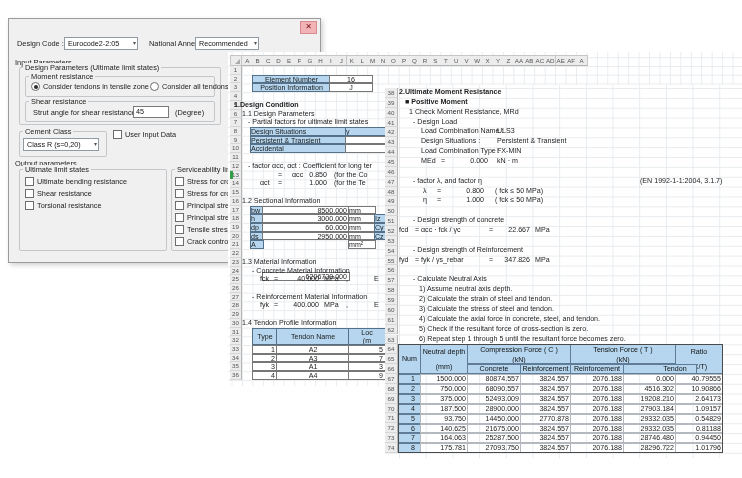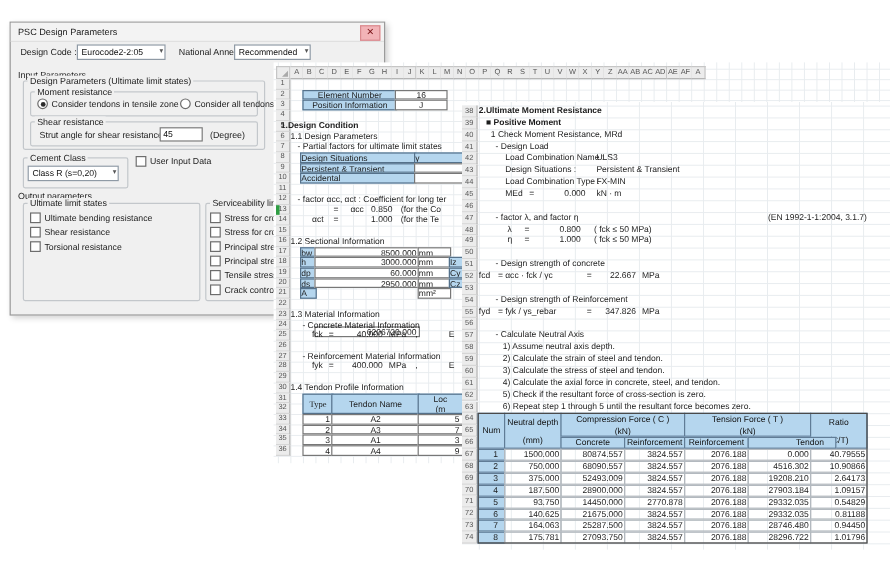--- a/index.html
+++ b/index.html
@@ -187,21 +187,21 @@
       <div class="scell " style="left: 118px; top: 223.28px; height: 8.72px; line-height: 8.72px;">,</div>
       <div class="scell " style="left: 146px; top: 223.28px; height: 8.72px; line-height: 8.72px;">E</div>
       <div class="scell " style="left: 24px; top: 240.72px; height: 8.72px; line-height: 8.72px;">- Reinforcement Material Information</div>
       <div class="scell " style="left: 32px; top: 249.44px; height: 8.72px; line-height: 8.72px;">fyk</div>
       <div class="scell " style="left: 46px; top: 249.44px; height: 8.72px; line-height: 8.72px;">=</div>
       <div class="scell r" style="left: 50px; top: 249.44px; height: 8.72px; width: 43px; overflow: hidden; line-height: 8.72px;">400.000</div>
       <div class="scell " style="left: 96px; top: 249.44px; height: 8.72px; line-height: 8.72px;">MPa</div>
       <div class="scell " style="left: 118px; top: 249.44px; height: 8.72px; line-height: 8.72px;">,</div>
       <div class="scell " style="left: 146px; top: 249.44px; height: 8.72px; line-height: 8.72px;">E</div>
       <div class="scell " style="left: 14px; top: 266.88px; height: 8.72px; line-height: 8.72px;">1.4 Tendon Profile Information</div>
-      <div class="scell bl bx c" style="left: 24px; top: 275.6px; height: 17.44px; width: 26px; overflow: hidden; line-height: 17.44px; font-family: Liberation Serif, serif;">Type</div>
+      <div class="scell bl bx c" style="left: 24px; top: 275.6px; height: 17.44px; width: 26px; overflow: hidden; line-height: 17.44px;">Type</div>
       <div class="scell bl bx c" style="left: 48px; top: 275.6px; height: 17.44px; width: 74px; overflow: hidden; line-height: 17.44px;">Tendon Name</div>
       <div class="scell bl bx c" style="left: 120px; top: 275.6px; height: 17.44px; width: 38px; overflow: hidden; line-height: 8.72px; font-style: normal;">Loc<br>(m</div>
       <div class="scell wx r" style="left: 24px; top: 293.04px; height: 8.72px; width: 26px; overflow: hidden; line-height: 8.72px;">1</div>
       <div class="scell wx c" style="left: 48px; top: 293.04px; height: 8.72px; width: 74px; overflow: hidden; line-height: 8.72px;">A2</div>
       <div class="scell wx r" style="left: 120px; top: 293.04px; height: 8.72px; width: 38px; overflow: hidden; line-height: 8.72px;">5</div>
       <div class="scell wx r" style="left: 24px; top: 301.76px; height: 8.72px; width: 26px; overflow: hidden; line-height: 8.72px;">2</div>
       <div class="scell wx c" style="left: 48px; top: 301.76px; height: 8.72px; width: 74px; overflow: hidden; line-height: 8.72px;">A3</div>
       <div class="scell wx r" style="left: 120px; top: 301.76px; height: 8.72px; width: 38px; overflow: hidden; line-height: 8.72px;">7</div>
       <div class="scell wx r" style="left: 24px; top: 310.48px; height: 8.72px; width: 26px; overflow: hidden; line-height: 8.72px;">3</div>
       <div class="scell wx c" style="left: 48px; top: 310.48px; height: 8.72px; width: 74px; overflow: hidden; line-height: 8.72px;">A1</div>
@@ -364,21 +364,20 @@
       <div class="tcell dt" style="left: 82px; top: 358.24px; width: 54px; height: 9.86px; line-height: 9.86px;">27093.750</div>
       <div class="tcell dt" style="left: 135px; top: 358.24px; width: 51px; height: 9.86px; line-height: 9.86px;">3824.557</div>
       <div class="tcell dt" style="left: 185px; top: 358.24px; width: 54px; height: 9.86px; line-height: 9.86px;">2076.188</div>
       <div class="tcell dt" style="left: 238px; top: 358.24px; width: 53px; height: 9.86px; line-height: 9.86px;">28296.722</div>
       <div class="tcell dt" style="left: 290px; top: 358.24px; width: 48px; height: 9.86px; line-height: 9.86px;">1.01796</div>
       <div class="toutline" style="left: 13px; top: 259.36px; width: 325px; height: 108.74px;"></div>
     </div>
 </div>
 
 <div id="dialog">
-  <div id="titlebar">PSC Design Parameters</div>
   <div id="closebtn">✕</div>
 
   <div class="dlabel" style="left:8px;top:20px">Design Code :</div>
   <div class="dd" style="left:55px;top:18px;width:74px">
     <span>Eurocode2-2:05</span><span class="arr">▾</span>
   </div>
   <div class="dlabel" style="left:140px;top:20px">National Annex :</div>
   <div class="dd" style="left:186px;top:18px;width:64px">
     <span>Recommended</span><span class="arr">▾</span>
   </div>

